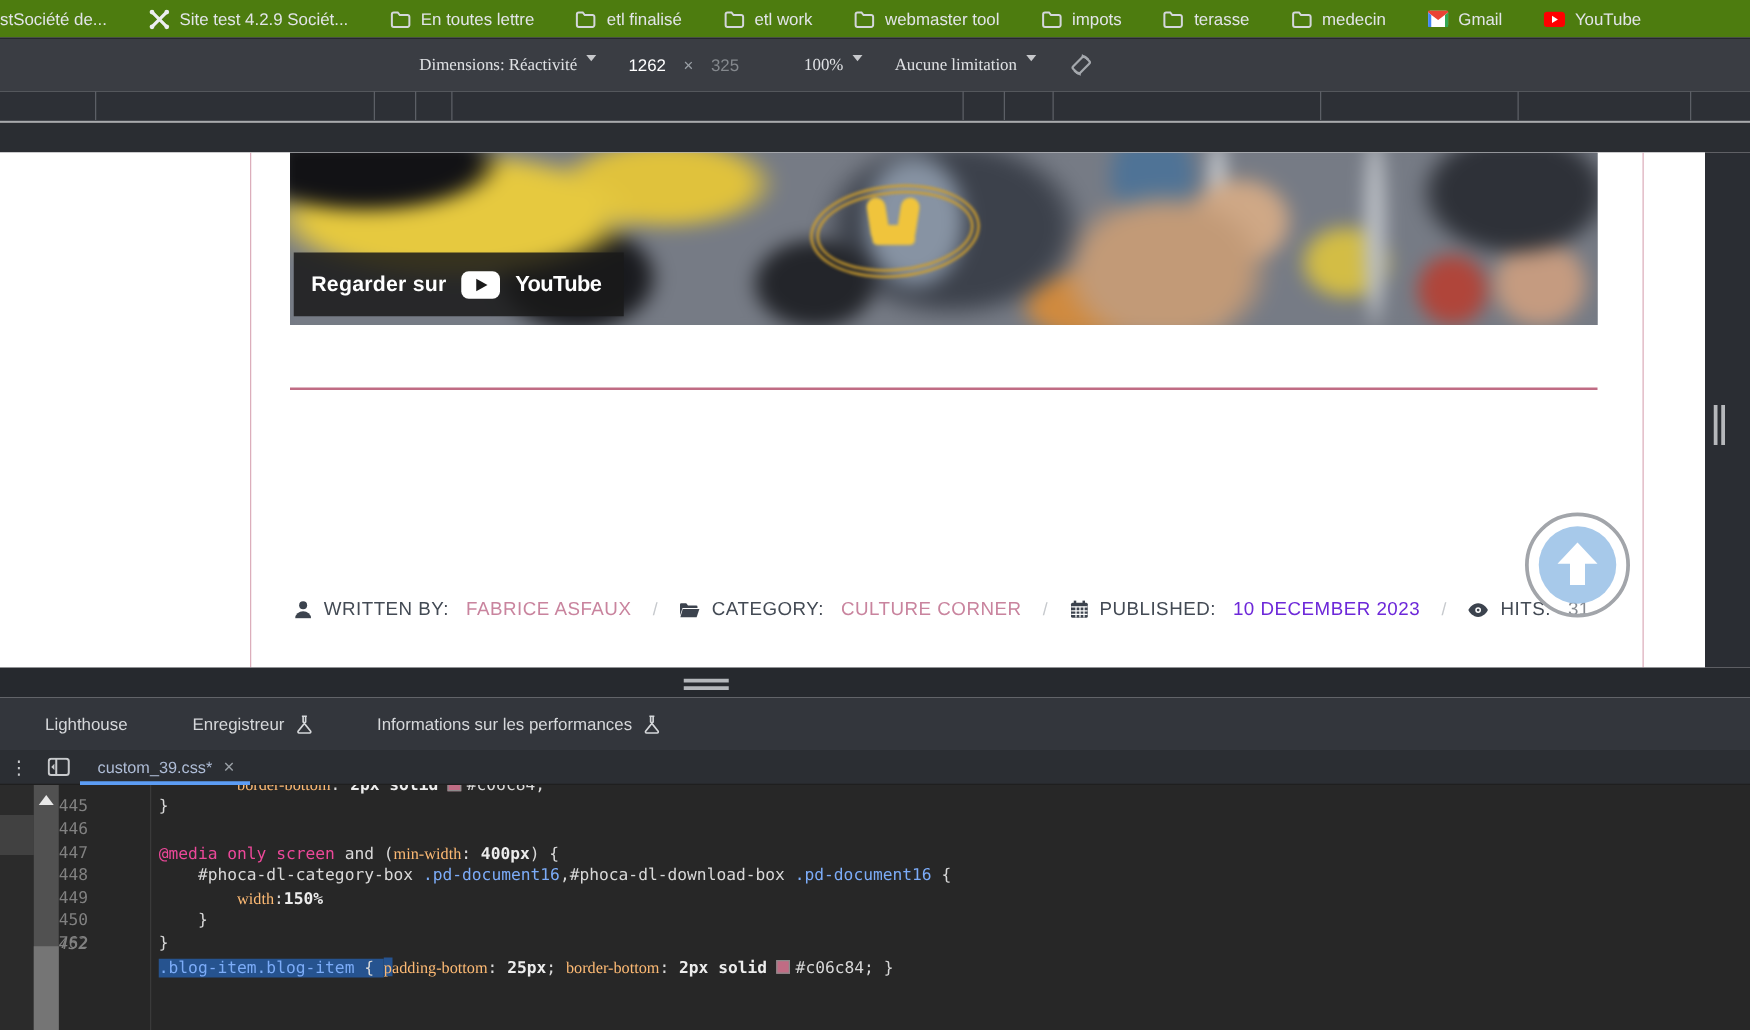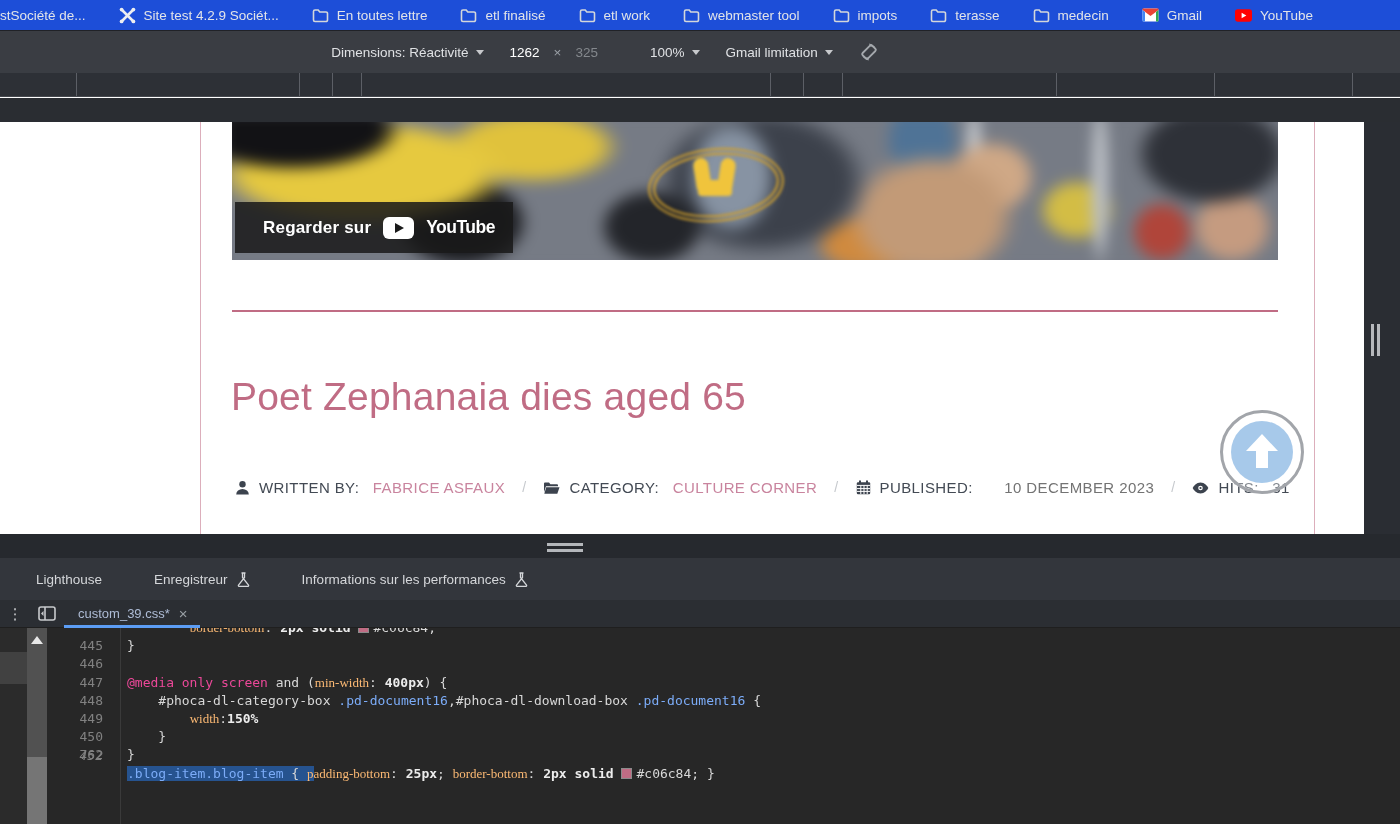--- a/index.html
+++ b/index.html
@@ -1,38 +1,38 @@
 <!DOCTYPE html>
 <html><head>
 <meta charset="utf-8">
 <style>
   * { margin:0; padding:0; box-sizing:border-box; }
   body { font-family:"Liberation Sans", sans-serif; background:#111; }
   .screen { position:relative; width:1400px; height:824px; overflow:hidden; background:#fff; }
 
   
   .bookmarks { position:absolute; left:0; top:0; width:1400px; height:30px;
-    background:#1d4ed8; display:flex; align-items:center; overflow:hidden; }
+    background:#4d7c0f; display:flex; align-items:center; overflow:hidden; }
   .bm-item { display:flex; align-items:center; gap:8px; color:#e2e4e8; font-size:13.5px;
     margin-right:33px; white-space:nowrap; cursor:pointer; }
   .bm-item:first-child { margin-left:0; }
   .bm-ico { width:17px; height:17px; display:flex; align-items:center; justify-content:center; flex:0 0 auto; }
 
   
   .dtoolbar { position:absolute; left:0; top:30px; width:1400px; height:43px;
     background:#3a3d43; border-top:1px solid #202227; display:flex; align-items:center; justify-content:center;
     color:#dfe1e4; font-size:13.5px; }
   .dt-row { display:flex; align-items:center; position:relative; left:-95px; }
   .caret { display:inline-block; width:0; height:0; border-left:4.5px solid transparent;
     border-right:4.5px solid transparent; border-top:5px solid #c7c9cc; margin-left:7px; }
   .dt-sep { width:26px; }
   .dim-w { color:#fff; }
   .dim-x { color:#9aa0a6; margin:0 14px; }
   .dim-h { color:#84888d; }
-  .dt-group { display:flex; align-items:center; cursor:pointer; }
+  .dt-group { display:flex; cursor:pointer;font-family:Liberation Serif, serif; }
 
   
   .ruler1 { position:absolute; left:0; top:73px; width:1400px; height:24px; background:#2d3036;
     border-bottom:1px solid #46494f; }
   .ruler1 .tick { position:absolute; top:0; width:1px; height:100%; background:#5c5f66; }
   .ruler2 { position:absolute; left:0; top:98px; width:1400px; height:24px; background:#2a2d32; }
 
   
   .pagearea { position:absolute; left:0; top:122px; width:1364px; height:412px; background:#fff; overflow:hidden; }
   .blog-border { position:absolute; top:0; width:1px; height:412px; background:rgba(192,108,132,.55); }
@@ -68,21 +68,21 @@
       radial-gradient(55px 45px at 855px 98px, #d3bd45 0%, #d3bd45 50%, transparent 72%); }
   .batlogo { position:absolute; left:412px; top:18px; width:150px; height:90px; filter:blur(1.4px); }
   .bat-ring { position:absolute; left:4px; top:8px; width:136px; height:74px; border:7px double #cf9f2e;
     border-radius:50%; transform:rotate(-5deg); }
   .bat-head { position:absolute; left:48px; top:18px; width:48px; height:42px; }
   .bat-head .p1,.bat-head .p2 { position:absolute; width:15px; height:36px; background:#f0c43c; border-radius:8px; top:0; }
   .bat-head .p1 { left:3px; transform:rotate(-9deg); }
   .bat-head .p2 { left:27px; transform:rotate(9deg); }
   .bat-head .p3 { position:absolute; left:6px; top:22px; width:34px; height:16px; background:#f0c43c; border-radius:4px; }
   .yt-overlay { position:absolute; left:3px; top:80px; height:51px; background:rgba(26,26,26,.86);
-    display:flex; align-items:center; padding:0 18px 0 28px; gap:12px; cursor:pointer;text-align:right; }
+    display:flex; align-items:center; padding:0 18px 0 14px; gap:12px; cursor:pointer;text-align:right; }
   .yt-overlay .txt { color:#fff; font-size:17px; font-weight:bold; letter-spacing:.2px; }
   .yt-badge { width:31px; height:22px; background:#fff; border-radius:6px; display:flex; align-items:center; justify-content:center; }
   .yt-badge i { width:0; height:0; border-left:9px solid #1a1a1a; border-top:5.5px solid transparent; border-bottom:5.5px solid transparent; margin-left:2px; }
   .yt-brand { color:#fff; font-size:17.5px; font-weight:bold; letter-spacing:-.5px; }
 
   .article-sep { position:absolute; left:232px; top:188px; width:1046px; height:2px; }
   .article-title { position:absolute; left:231px; top:253px; font-size:39px; font-weight:400;
     letter-spacing:.2px; cursor:pointer; white-space:nowrap; }
   .meta-row { position:absolute; left:235px; top:357px; width:1045px; display:flex; 
     font-size:15px; color:#434a54; letter-spacing:.4px; white-space:nowrap; }
@@ -120,21 +120,21 @@
 
   
   .editor { position:absolute; left:0; top:628px; width:1400px; height:196px; background:#272727; overflow:hidden; }
   .ed-leftcol { position:absolute; left:0; top:0; width:27px; height:100%; background:#2b2b2b; }
   .ed-leftcol .selblock { position:absolute; left:0; top:24px; width:27px; height:32px; background:#414141; }
   .ed-scroll { position:absolute; left:27px; top:0; width:20px; height:100%; background:#515151; cursor:pointer; }
   .ed-scroll .up { position:absolute; left:4px; top:8px; width:0; height:0;
     border-left:6px solid transparent; border-right:6px solid transparent; border-bottom:8px solid #e8e8e8; }
   .ed-scroll .thumb { position:absolute; left:0; top:129px; width:20px; height:67px; background:#757575; }
   .gutter { position:absolute; left:47px; top:0; width:56px; height:100%; }
-  .gutter .ln { position:absolute; left:0; width:56px; height:18.2px; line-height:18.2px; text-align:right;
+  .gutter .ln { position:absolute; left:0; width:56px; height:18.2px; line-height:18.2px; text-align:left;
     color:#818181; font:13px "DejaVu Sans Mono", monospace; }
   .gutter-div { position:absolute; left:120px; top:0; width:1px; height:100%; background:#3a3a3a; }
   .codepane { position:absolute; left:127px; top:0; right:0; height:100%; cursor:text; }
   .cl { position:absolute; left:0; height:18.2px; line-height:18.2px; font:13px "DejaVu Sans Mono", monospace;
     white-space:pre; color:#d8d8d8; }
   .tk-plain { color:#d8d8d8; }
   .tk-cls { color:#7cacf8; }
   .tk-prop { color:#fdba74;font-family:Liberation Serif, serif; }
   .tk-val { color:#ececec; font-weight:bold; }
   .tk-kw { color:#ec4899; }
@@ -258,21 +258,21 @@
       <span class="dim-w">1262</span>
       <span class="dim-x">×</span>
       <span class="dim-h">325</span>
       <span style="width:52px"></span>
       <span class="dt-group">
         <span>100%</span>
         <i class="caret"></i>
       </span>
       <span class="dt-sep"></span>
       <span class="dt-group">
-        <span>Gmail limitation</span>
+        <span>Aucune limitation</span>
         <i class="caret"></i>
       </span>
       <span class="dt-sep"></span>
       <span style="cursor:pointer">
         <svg width="20" height="20" viewBox="0 0 20 20">
           <g fill="none" stroke="#a4a8ad" stroke-width="1.8">
             <rect x="6.2" y="3.2" width="7.6" height="13.6" rx="1.6" transform="rotate(45 10 10)"></rect>
             <path d="M15.5 5.5 a7 7 0 0 0 -4.5 -2.2"></path>
             <path d="M4.5 14.5 a7 7 0 0 0 4.5 2.2"></path>
           </g>
@@ -314,21 +314,20 @@
       <div class="yt-overlay">
         <span class="txt">Regarder sur</span>
         <span class="yt-badge">
             <i></i>
           </span>
         <span class="yt-brand">YouTube</span>
       </div>
     </div>
 
     <div class="article-sep" style="background: rgb(192, 108, 132);"></div>
-    <h1 class="article-title" style="color: rgb(192, 108, 132);">Poet Zephanaia dies aged 65</h1>
     <div class="meta-row">
         <span class="meta-item">
           <span>
             <svg width="15" height="15" viewBox="0 0 15 15">
               <circle cx="7.5" cy="4.2" r="3.2" fill="#3c434e"></circle>
               <path d="M1.2 14.5 a6.3 5.6 0 0 1 12.6 0 z" fill="#3c434e"></path>
             </svg>
           </span>
           <span>WRITTEN BY:</span>
           <span class="meta-val" style="color: rgb(201, 132, 158);">&nbsp;FABRICE ASFAUX</span>
@@ -355,21 +354,21 @@
                 <line x1="1" y1="5.4" x2="14" y2="5.4"></line>
                 <line x1="4.8" y1="5.4" x2="4.8" y2="14"></line>
                 <line x1="8" y1="5.4" x2="8" y2="14"></line>
                 <line x1="11.2" y1="5.4" x2="11.2" y2="14"></line>
                 <line x1="1" y1="8.6" x2="14" y2="8.6"></line>
                 <line x1="1" y1="11.4" x2="14" y2="11.4"></line>
               </g>
             </svg>
           </span>
           <span>PUBLISHED:</span>
-          <span class="meta-val" style="color: #737373; margin-left: 18px;">&nbsp;10 DECEMBER 2023</span>
+          <span class="meta-val" style="color: #6d28d9;">&nbsp;10 DECEMBER 2023</span>
         </span>
         <span class="meta-sep">/</span>
         <span class="meta-item">
           <span>
             <svg width="17" height="12" viewBox="0 0 17 12">
               <path d="M8.5 0.5 C12.5 0.5 15.5 4 16.3 6 C15.5 8 12.5 11.5 8.5 11.5 C4.5 11.5 1.5 8 0.7 6 C1.5 4 4.5 0.5 8.5 0.5 Z" fill="#3c434e"></path>
               <circle cx="8.5" cy="6" r="2.3" fill="#fff"></circle>
               <circle cx="8.5" cy="6" r="1.1" fill="#3c434e"></circle>
             </svg>
           </span>

